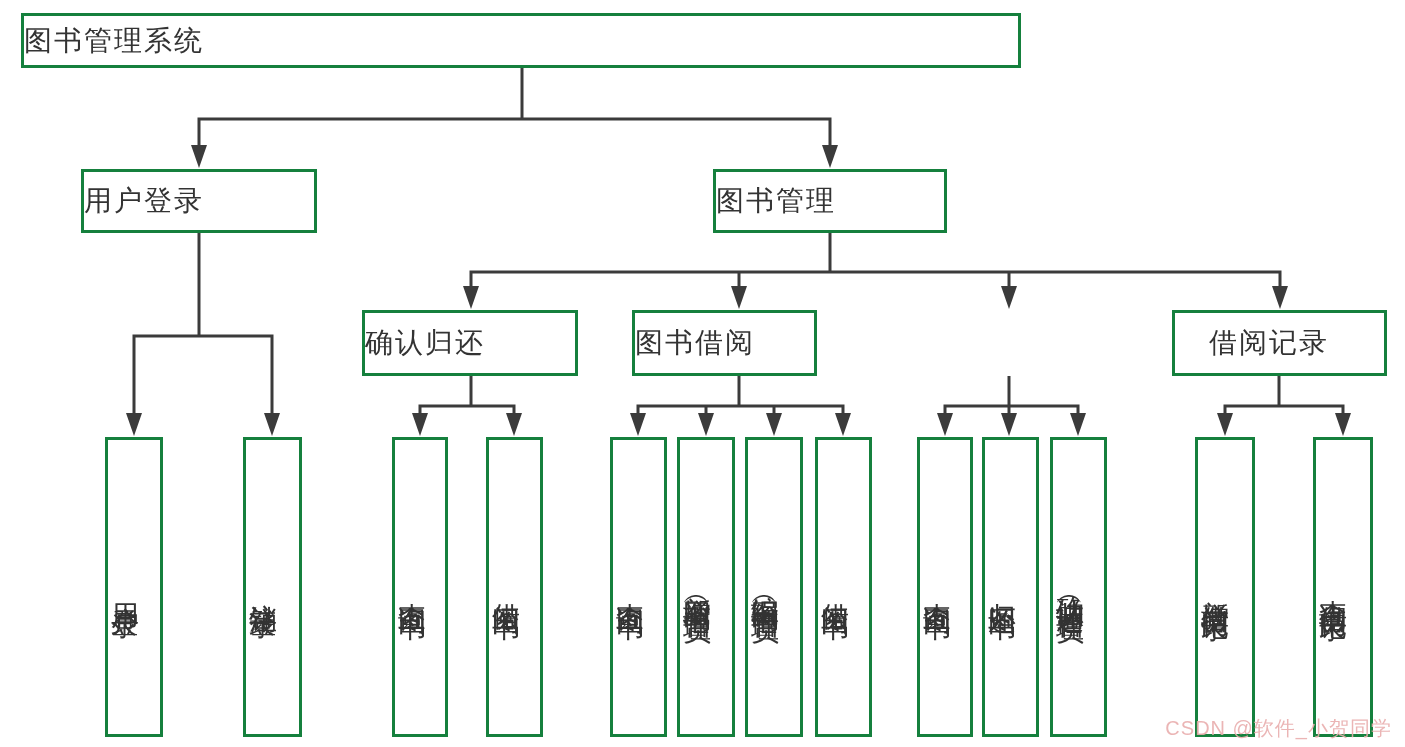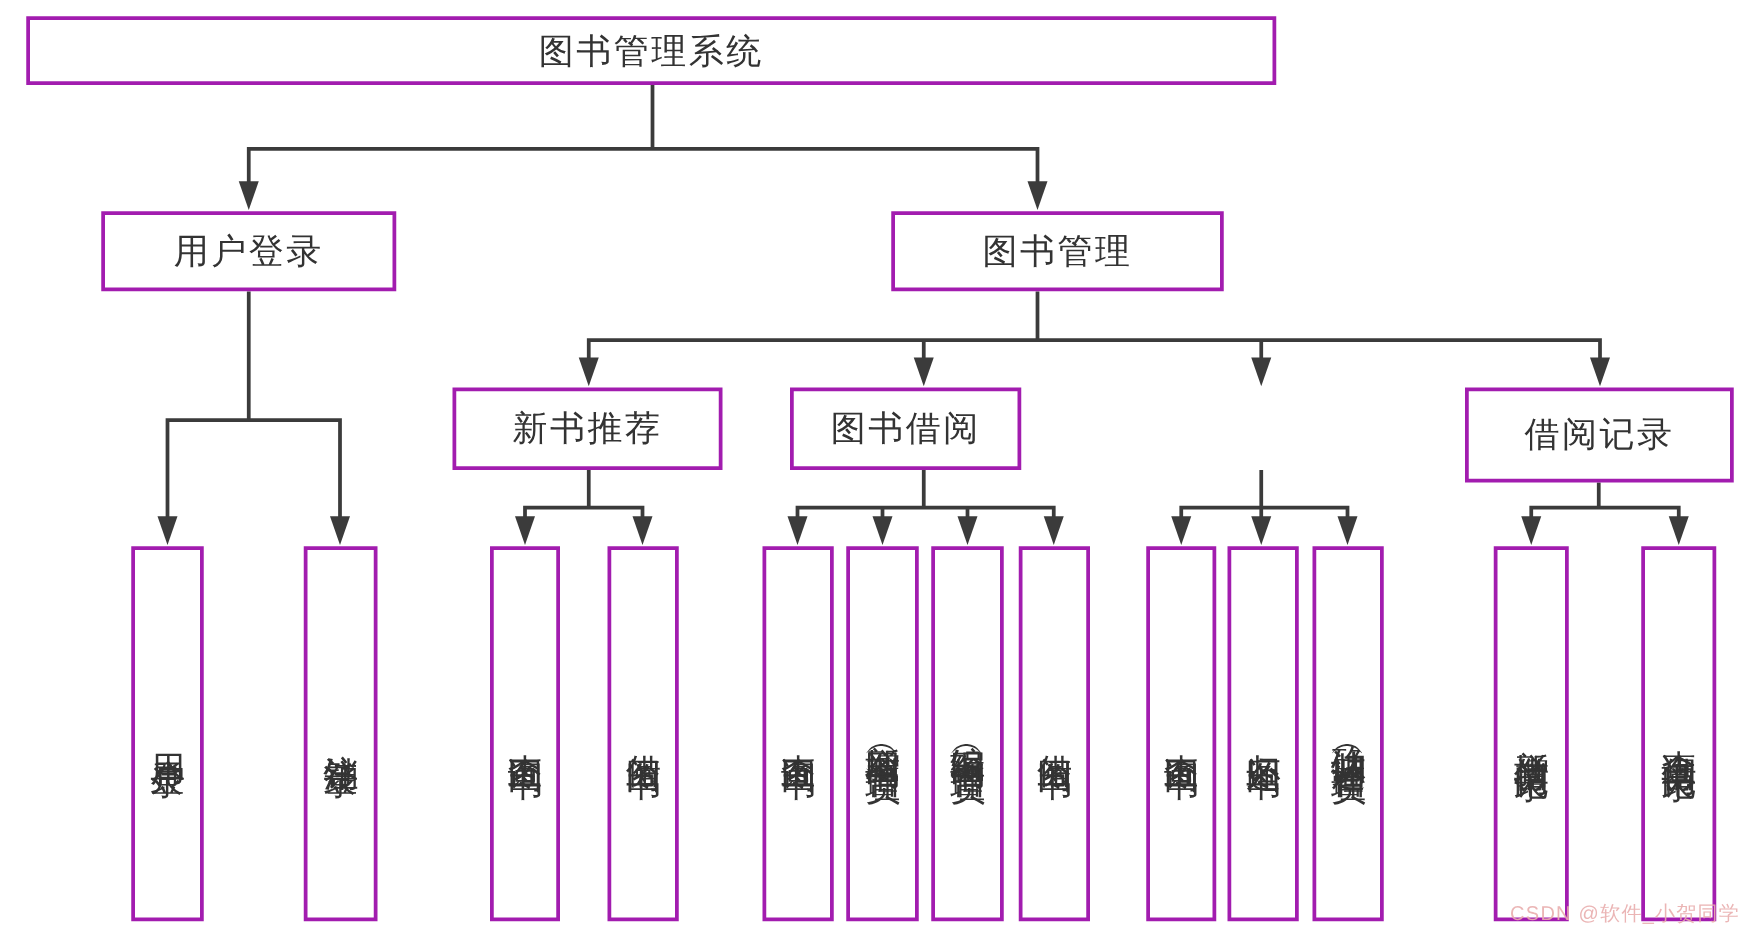--- a/index.html
+++ b/index.html
@@ -16,46 +16,46 @@
     overflow: hidden;
   }
   .connectors {
     position: absolute;
     left: 0;
     top: 0;
   }
   .node {
     position: absolute;
     box-sizing: border-box;
-    border: 3px solid #a21caf;
+    border: 3px solid #15803d;
     background: #ffffff;
     display: flex;
     align-items: center;
-    justify-content: center;
+    justify-content: flex-start;
     color: #333333;
     font-size: 28px;
     line-height: 1.2;
     letter-spacing: 2px;
     white-space: nowrap;
   }
   .vnode {
     letter-spacing: 0;
   }
   .vnode .vtext {
     writing-mode: vertical-rl;
     text-orientation: mixed;
     letter-spacing: 3px;
     font-size: 28px;
     color: #333333;
   }
   .watermark {
     position: absolute;
     right: 13px;
     bottom: 5px;
-    font-size: 16px;
+    font-size: 20px;
     letter-spacing: 1px;
     color: #e9aeae;
     opacity: 0.9;
     white-space: nowrap;
   }
 </style>
 </head>
 <body>
 
 <div class="stage">
@@ -118,31 +118,31 @@
     </g>
   </svg>
 
   <div class="node" style="left:21px; top:13px; width:1000px; height:55px;">
     <span>图书管理系统</span>
   </div>
 
   <div class="node" style="left:81px; top:169px; width:236px; height:64px;">
     <span>用户登录</span>
   </div>
-  <div class="node" style="left:713px; top:169px; width:266px; height:64px;">
+  <div class="node" style="left:713px; top:169px; width:234px; height:64px;">
     <span>图书管理</span>
   </div>
 
   <div class="node" style="left:362px; top:310px; width:216px; height:66px;">
-    <span>新书推荐</span>
+    <span>确认归还</span>
   </div>
   <div class="node" style="left:632px; top:310px; width:185px; height:66px;">
     <span>图书借阅</span>
   </div>
-  <div class="node" style="left:1172px; top:310px; width:215px; height:76px;">
+  <div class="node" style="left:1172px; top:310px; width:215px; height:66px;padding-left:34px;">
     <span>借阅记录</span>
   </div>
 
   <div class="node vnode" style="left:105px; top:437px; width:58px; height:300px;">
     <span class="vtext">用户登录</span>
   </div>
   <div class="node vnode" style="left:243px; top:437px; width:59px; height:300px;">
     <span class="vtext">注销登录</span>
   </div>
 

